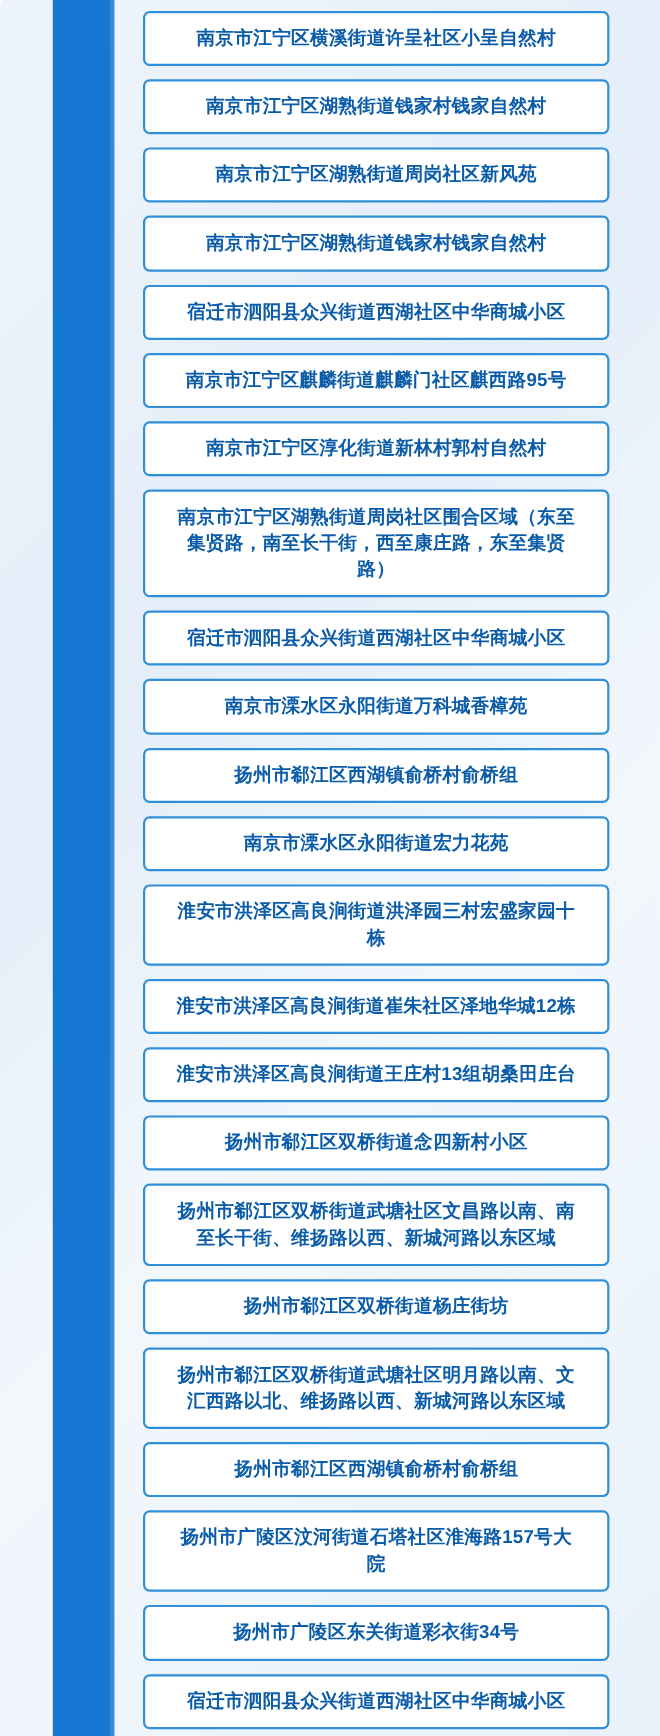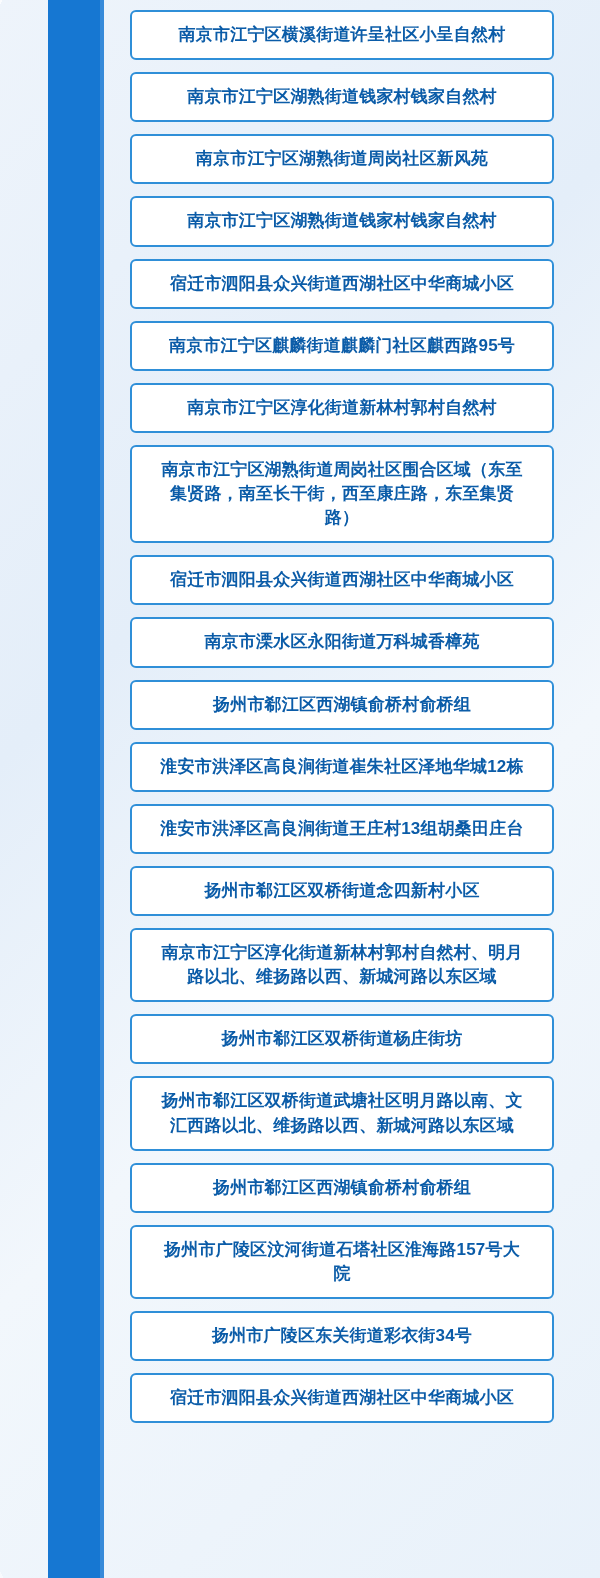--- a/index.html
+++ b/index.html
@@ -85,24 +85,26 @@
     <li class="item">南京市江宁区湖熟街道钱家村钱家自然村</li>
     <li class="item">南京市江宁区湖熟街道周岗社区新风苑</li>
     <li class="item">南京市江宁区湖熟街道钱家村钱家自然村</li>
     <li class="item">宿迁市泗阳县众兴街道西湖社区中华商城小区</li>
     <li class="item">南京市江宁区麒麟街道麒麟门社区麒西路95号</li>
     <li class="item">南京市江宁区淳化街道新林村郭村自然村</li>
     <li class="item">南京市江宁区湖熟街道周岗社区围合区域（东至集贤路，南至长干街，西至康庄路，东至集贤路）</li>
     <li class="item">宿迁市泗阳县众兴街道西湖社区中华商城小区</li>
     <li class="item">南京市溧水区永阳街道万科城香樟苑</li>
     <li class="item">扬州市郗江区西湖镇俞桥村俞桥组</li>
+    <li class="item">南京市溧水区永阳街道宏力花苑</li>
+    <li class="item">淮安市洪泽区高良涧街道洪泽园三村宏盛家园十栋</li>
     <li class="item">淮安市洪泽区高良涧街道崔朱社区泽地华城12栋</li>
     <li class="item">淮安市洪泽区高良涧街道王庄村13组胡桑田庄台</li>
     <li class="item">扬州市郗江区双桥街道念四新村小区</li>
-    <li class="item">南京市江宁区淳化街道新林村郭村自然村、明月路以北、维扬路以西、新城河路以东区域</li>
+    <li class="item">扬州市郗江区双桥街道武塘社区文昌路以南、南至长干街、维扬路以西、新城河路以东区域</li>
     <li class="item">扬州市郗江区双桥街道杨庄街坊</li>
     <li class="item">扬州市郗江区双桥街道武塘社区明月路以南、文汇西路以北、维扬路以西、新城河路以东区域</li>
     <li class="item">扬州市郗江区西湖镇俞桥村俞桥组</li>
     <li class="item">扬州市广陵区汶河街道石塔社区淮海路157号大院</li>
     <li class="item">扬州市广陵区东关街道彩衣街34号</li>
     <li class="item">宿迁市泗阳县众兴街道西湖社区中华商城小区</li>
   </ul>
 </div>
 
 </body></html>

